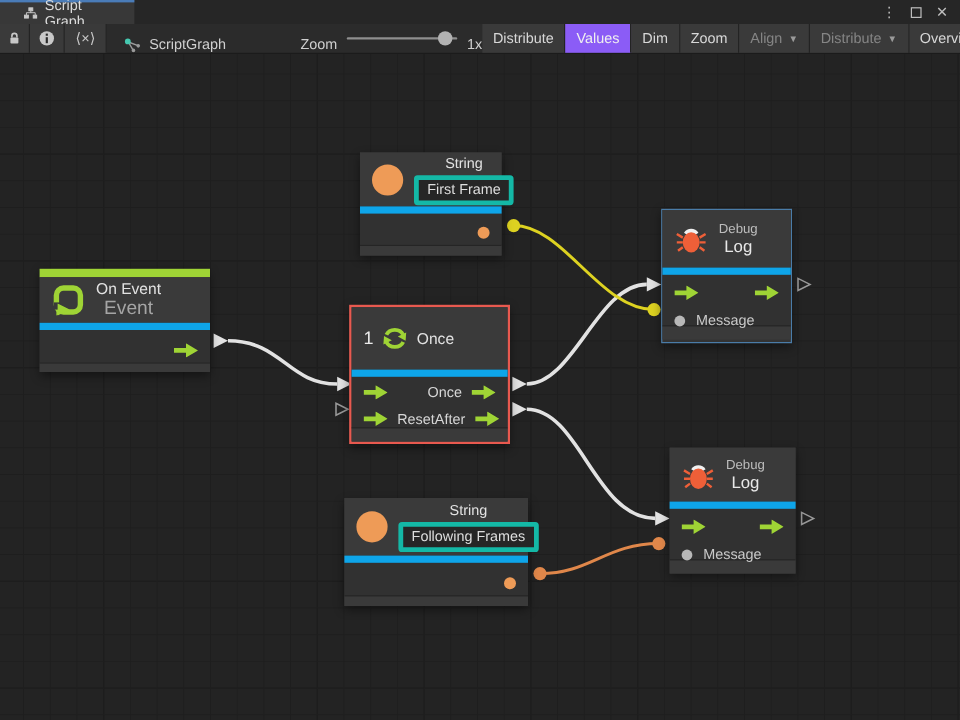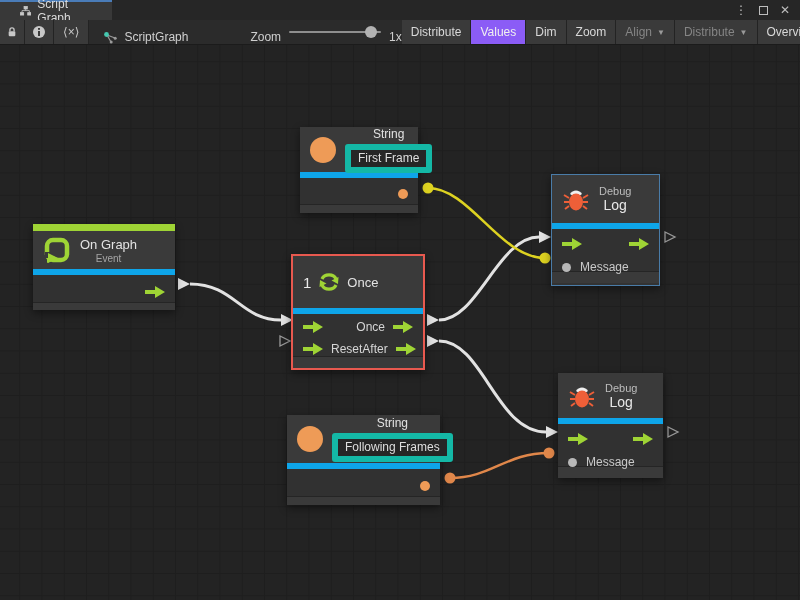--- a/index.html
+++ b/index.html
@@ -46,24 +46,24 @@
     background-position:-3px -6px;}
   .wires{position:absolute;inset:0;z-index:1;}
   .node{position:absolute;z-index:2;background:#333333;color:#d6d6d6;font-size:12px;
     box-shadow:0 3px 8px rgba(0,0,0,.45);}
   .node-header{background:#3a3a3a;display:flex;align-items:center;gap:9px;padding:0 10px;text-align:center;}
   .node-ports{background:#313131;border-top:6px solid #0ea5e9;}
   .node-footer{background:#3a3a3a;border-top:1px solid #252525;}
   .port-row{display:flex;align-items:center;justify-content:space-between;padding:0 10px;}
   .port-left,.port-right{display:flex;align-items:center;gap:8px;}
   .node-title{font-size:12px;color:#e2e2e2;}
-  .node-sub{font-size:10px;color:#a5a5a5;margin-top:1px;}
+  .node-sub{font-size:16px;color:#a5a5a5;margin-top:1px;}
   .big-title{font-size:14px;color:#e8e8e8;}
   .small-cat{font-size:11px;color:#bdbdbd;}
-  .string-field{display:inline-block;background:#262626;border:6px solid #14b8a6;border-radius:3px;
+  .string-field{display:inline-block;background:#262626;border:4px solid #14b8a6;border-radius:3px;
     padding:1px 7px 2px;font-size:12px;color:#dedede;margin-top:3px;white-space:nowrap;}
   .orange-circle{width:26px;height:26px;border-radius:50%;background:var(--orange);flex:none;}
   .value-dot{width:10px;height:10px;border-radius:50%;background:var(--orange);}
   .msg-dot{width:9px;height:9px;border-radius:50%;background:#b8b8b8;}
   .event-strip{height:7px;background:var(--green);}
   .selected{border:2px solid var(--selection-red);}
   .focused{border:1px solid var(--focus-blue);}
   .count-num{font-size:15px;color:#eaeaea;}
   svg{display:block;}
 </style>
@@ -193,21 +193,21 @@
     <div class="node" style="left:33px;top:179px;width:142px;">
       <div class="event-strip"></div>
       <div class="node-header" style="height:38px;">
         <svg width="28" height="28" viewBox="0 0 28 28">
           <rect x="4" y="4" width="20" height="20" rx="6" fill="none" stroke="var(--green)" stroke-width="4.5"></rect>
           <polygon points="4,17 4,27 14,22" fill="var(--green)"></polygon>
           <rect x="2" y="16" width="8" height="6" fill="#3a3a3a"></rect>
           <polygon points="5,17 5,27 15,22" fill="var(--green)"></polygon>
         </svg>
         <div>
-          <div class="node-title" style="font-size:13px;">On Graph</div>
+          <div class="node-title" style="font-size:13px;">On Event</div>
           <div class="node-sub">Event</div>
         </div>
       </div>
       <div class="node-ports" style="height:33px;">
         <div class="port-row" style="height:33px;justify-content:flex-end;">
           <svg width="20" height="12" viewBox="0 0 20 12">
             <polygon points="0,4 10,4 10,0 20,6 10,12 10,8 0,8" fill="var(--green)"></polygon>
           </svg>
         </div>
       </div>

